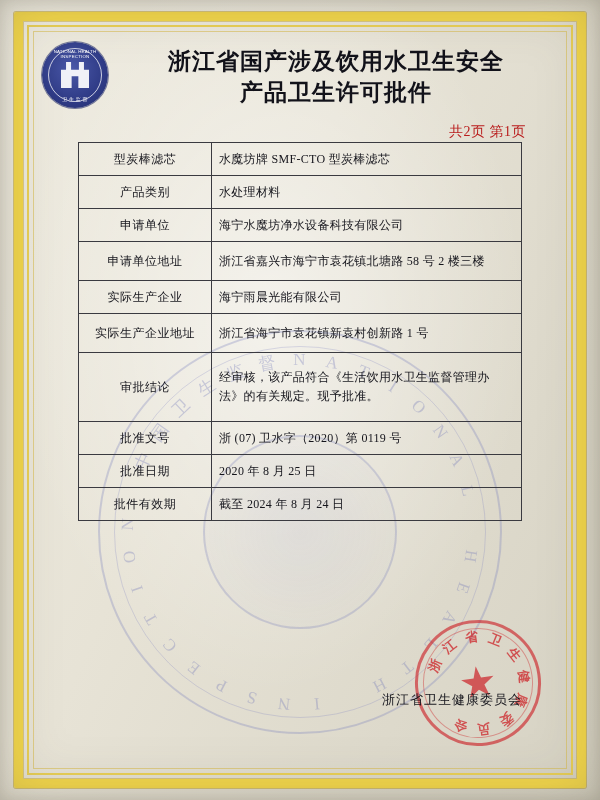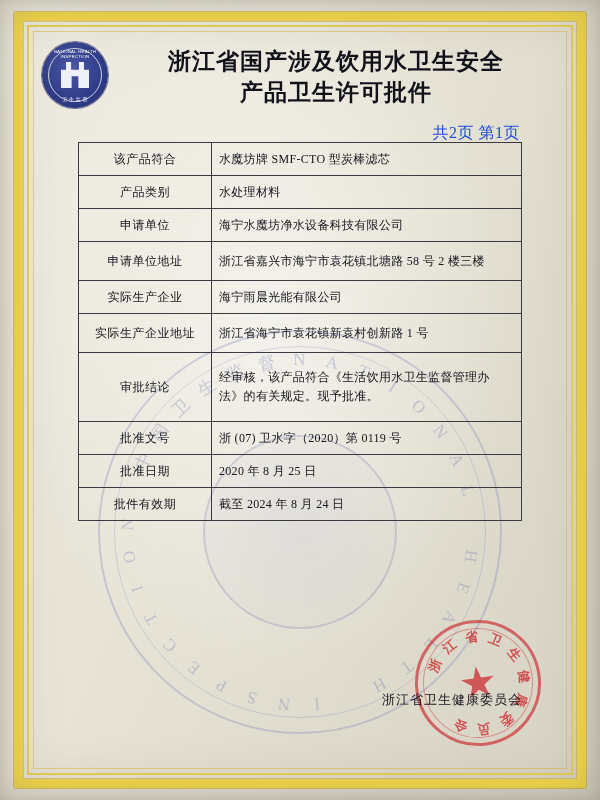--- a/index.html
+++ b/index.html
@@ -154,23 +154,23 @@
     font-weight: bold;
     color: #12121a;
     letter-spacing: 1px;
     line-height: 1.32;
     font-family: "Liberation Serif", "DejaVu Serif", serif;
   }
 
   
   .page-count {
     position: absolute;
-    right: 80px; top: 123px;
-    font-size: 16px;
-    color: #1d4ed8;
+    right: 74px; top: 123px;
+    font-size: 14px;
+    color: #b91c1c;
     letter-spacing: 0.5px;
   }
 
   
   .table-wrap {
     position: absolute;
     left: 78px; top: 142px;
     width: 444px;
   }
   table.cert {
@@ -326,21 +326,21 @@
       <div class="title-line">产品卫生许可批件</div>
     </div>
   </div>
 
   <div class="page-count">共2页 第1页</div>
 
   <div class="table-wrap">
     <table class="cert">
       <tbody id="cert-body">
           <tr class="h-sm">
-            <td class="label">该产品符合</td>
+            <td class="label">型炭棒滤芯</td>
             <td class="value">水魔坊牌 SMF-CTO 型炭棒滤芯</td>
           </tr>
           <tr class="h-sm">
             <td class="label">产品类别</td>
             <td class="value">水处理材料</td>
           </tr>
           <tr class="h-sm">
             <td class="label">申请单位</td>
             <td class="value">海宁水魔坊净水设备科技有限公司</td>
           </tr>

